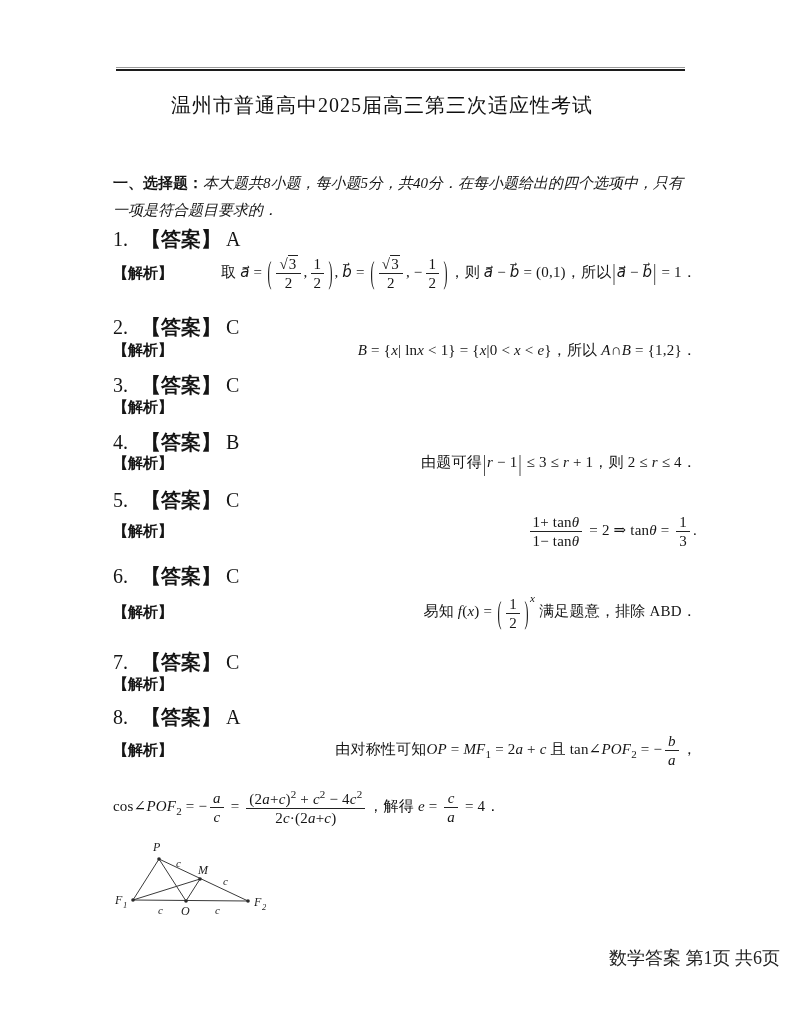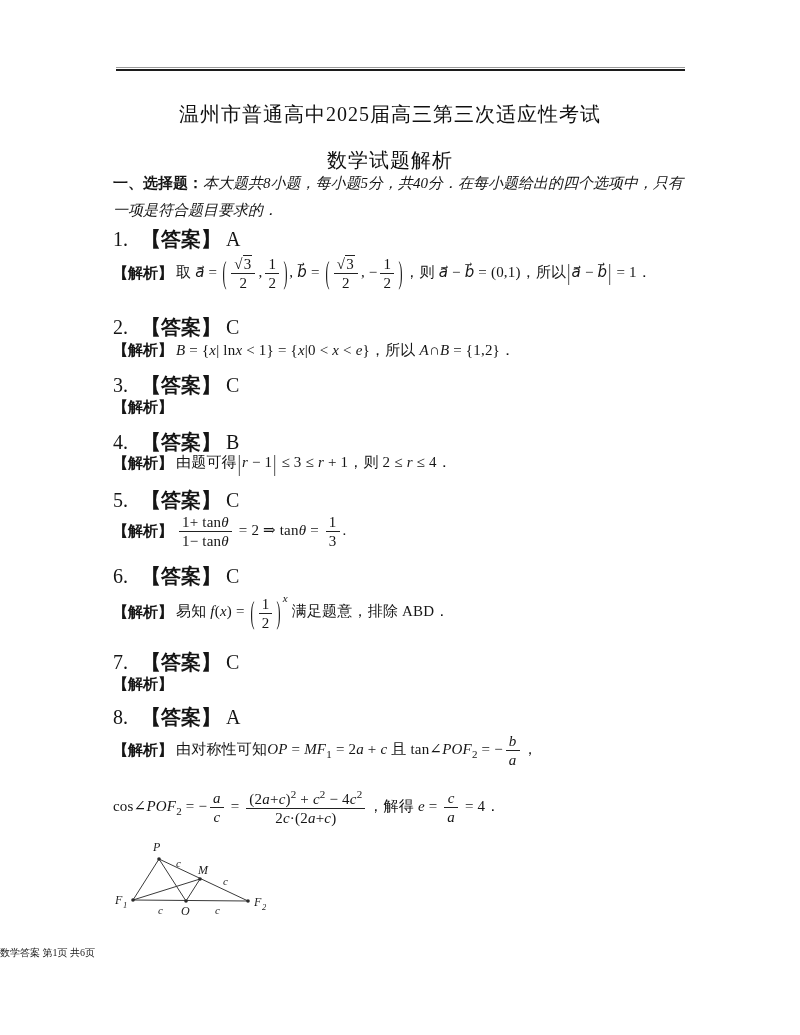--- a/index.html
+++ b/index.html
@@ -7,33 +7,33 @@
     position:relative; width:800px; height:1035px; background:#ffffff;
     font-family:"Liberation Serif","DejaVu Serif","DejaVu Sans",serif;
     color:#151515; overflow:hidden;
   }
   .abs { position:absolute; left:113px; }
   .rule {
     left:116px; top:67px; width:569px; height:1px;
     border-top:1px solid #9a9a9a; border-bottom:2px solid #1c1c1c;
   }
   .title, .subtitle {
-    left:12px; width:756px; text-align:center;
-    font-size:20px; letter-spacing:1px; color:#101010;margin-top:9px;
+    left:4px; width:756px; text-align:center;
+    font-size:20px; letter-spacing:1px; color:#101010;
   }
   .title { top:92px; }
   .subtitle { top:138px; }
   .intro { top:169px; width:580px; font-size:15px; line-height:27px; }
   .intro .lbl { font-weight:700; font-family:"Liberation Sans","DejaVu Sans",sans-serif; font-size:15px; }
   .intro .txt { font-style:italic; }
   .ansline { font-size:20px; }
   .qno { display:inline-block; min-width:28px; }
   .blabel { font-weight:700; margin-right:3px; white-space:nowrap; }
   .ansval { margin-left:2px; }
-  .expline { display:flex; align-items:center; font-size:15px; width:584px; }
+  .expline { display:flex; align-items:center; font-size:15px; width:584px;justify-content:space-between; }
   .formula { display:inline-block; white-space:nowrap; }
   .formula .rm, .formula .cjk { font-style:normal; }
   .formula .it { font-style:italic; }
   .formula span { letter-spacing:0.2px; }
   .frac {
     display:inline-block; vertical-align:middle; text-align:center;
     margin:0 3px; line-height:1.2; font-size:15px;
   }
   .frac .num, .frac .den { display:block; padding:0 3px; }
   .frac .den { border-top:1px solid #222; }
@@ -42,31 +42,30 @@
   .big {
     display:inline-block; transform:scale(0.8,2.05); transform-origin:center;
     vertical-align:middle; margin:0 1px; font-weight:400;
   }
   .bar { display:inline-block; transform:scaleY(1.5); vertical-align:middle; margin:0 1px; }
   .sup { font-size:11px; vertical-align:6px; }
   .sup.hi { vertical-align:14px; }
   .sub { font-size:11px; vertical-align:-4px; }
   .figwrap { top:836px; left:113px; width:180px; height:105px; }
   .figwrap svg text { font-family:"Liberation Serif","DejaVu Serif",serif; }
-  .footer { top:946px; left:0; width:780px; text-align:left; font-size:10px; color:#222; }
+  .footer { top:946px; left:0; width:780px; text-align:right; font-size:18px; color:#222; }
 </style>
 </head>
 <body>
 
 <div class="page">
 
   <div class="abs rule"></div>
 
   <div class="abs title">温州市普通高中2025届高三第三次适应性考试</div>
-  <div class="abs subtitle">数学试题解析</div>
 
   <div class="abs intro">
     <span class="lbl">一、选择题：</span><span class="txt">本大题共8小题，每小题5分，共40分．在每小题给出的四个选项中，只有一项是符合题目要求的．</span>
   </div>
 
   <div class="abs ansline" style="top:226px">
     <span class="qno">1.</span><span class="blabel">【答案】</span><span class="ansval">A</span>
   </div>
   <div class="abs expline" style="top:244px;height:58px">
     <span class="blabel">【解析】</span>

